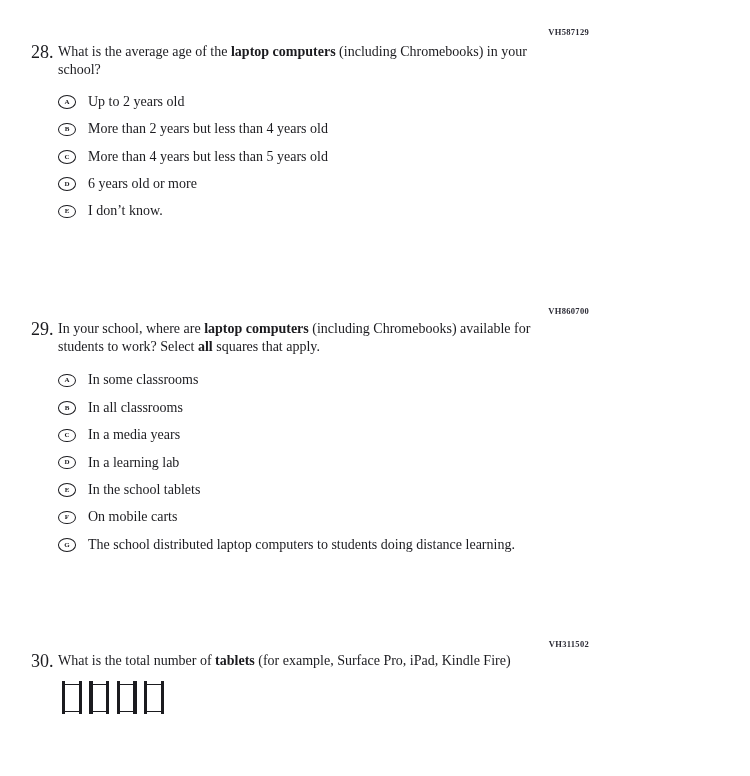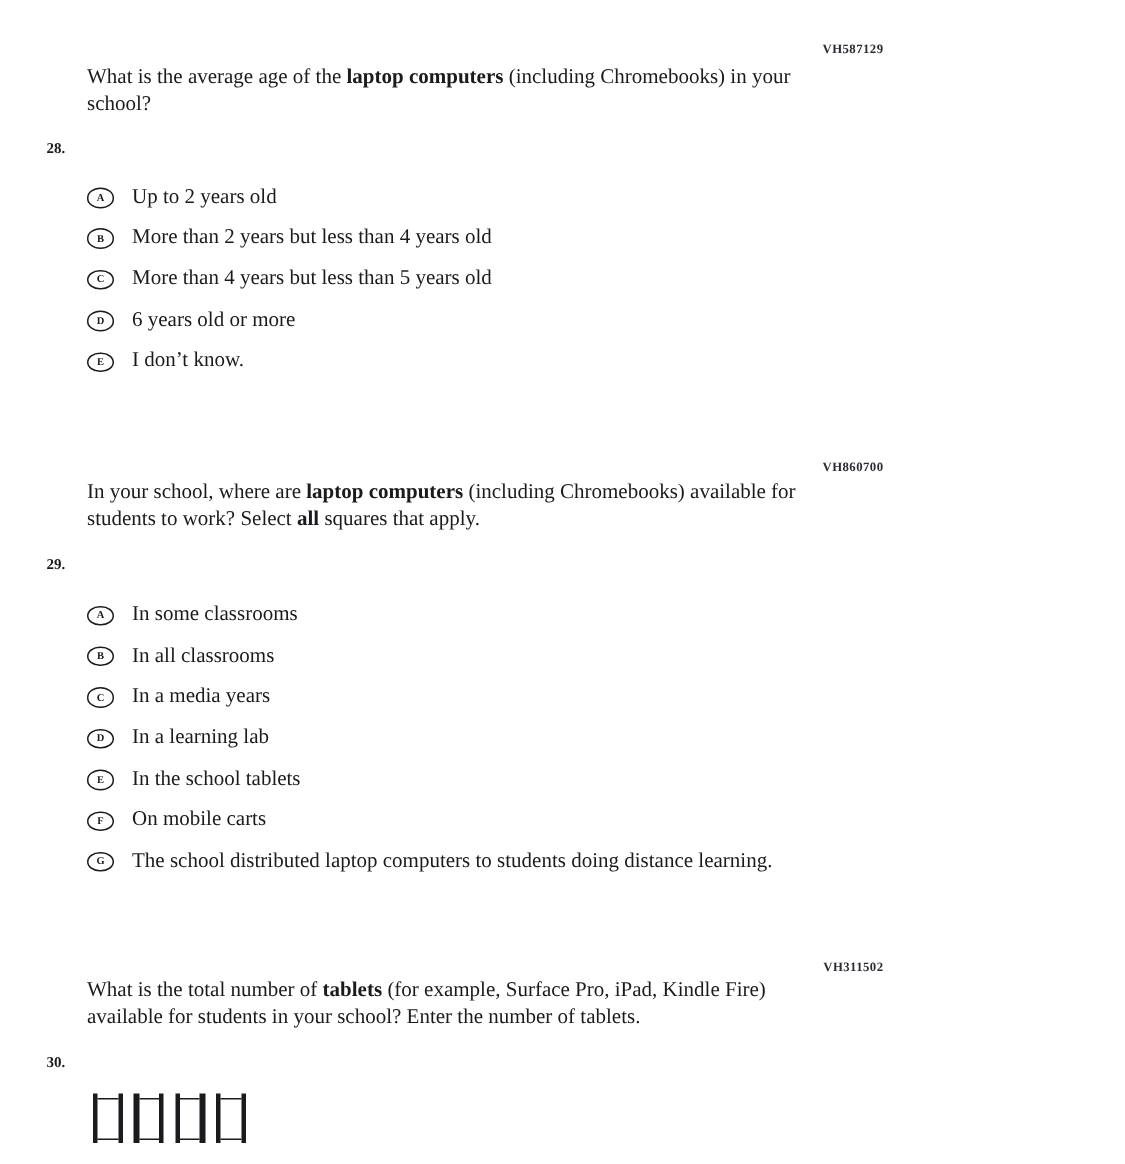--- a/index.html
+++ b/index.html
@@ -25,24 +25,23 @@
 
   .question { position: absolute; left: 31px; width: 690px; }
   #q28 { top: 43px; }
   #q29 { top: 320px; }
   #q30 { top: 652px; }
 
   .q-header { display: flex; }
   .q-num {
     width: 27px;
     flex: 0 0 27px;
-    font-weight: bold;
-    font-size: 10px;
+    font-weight: normal;
+    font-size: 18px;
     line-height: 18.2px;
-    margin-top: 48px;
   }
   .q-text {
     font-size: 14px;
     line-height: 18.2px;
     width: 620px;
   }
   .q-text b { font-weight: bold; }
 
   .options { margin: 13.5px 0 0 27px; }
   #q29 .options { margin-top: 15px; }
@@ -161,21 +160,21 @@
       <div class="opt-row">
         <span class="oval">G</span>
         <span class="opt-label">The school distributed laptop computers to students doing distance learning.</span>
       </div>
     </div>
   </section>
 
   <section class="question" id="q30">
     <div class="q-header">
       <div class="q-num">30.</div>
-      <div class="q-text"><span>What is the total number of </span><b>tablets</b><span> (for example, Surface Pro, iPad, Kindle Fire)</span><br><span>available for students in your school? Enter the number of tablets.</span></div>
+      <div class="q-text"><span>What is the total number of </span><b>tablets</b><span> (for example, Surface Pro, iPad, Kindle Fire)</span><br></div>
     </div>
     <div class="digit-boxes">
       <div class="digit-box">
           <span class="db-inner"></span>
         </div>
       <div class="digit-box">
           <span class="db-inner"></span>
         </div>
       <div class="digit-box">
           <span class="db-inner"></span>

